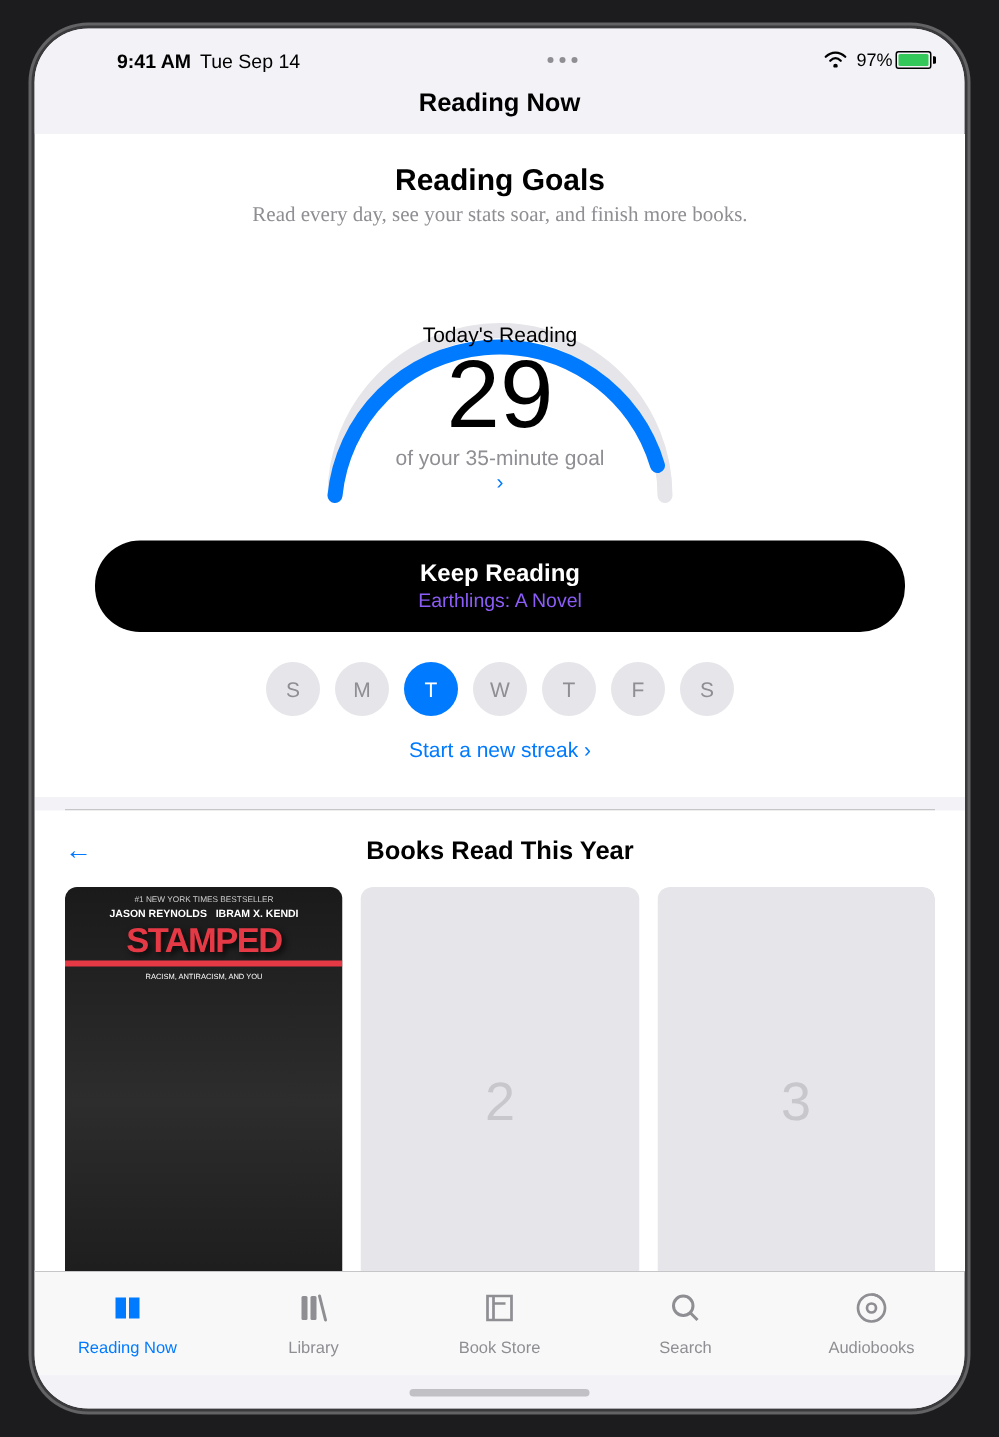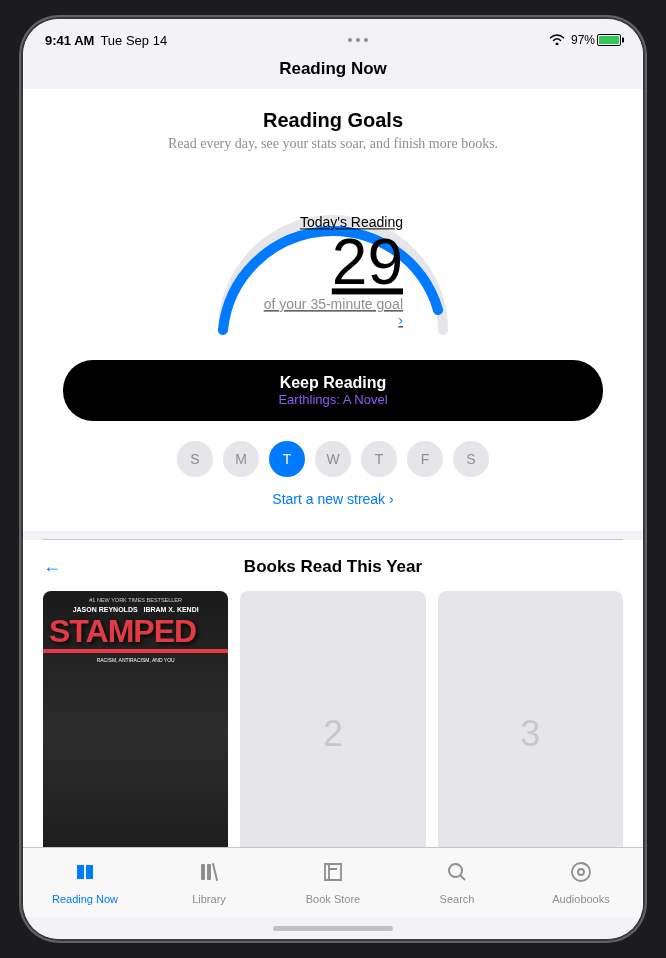--- a/index.html
+++ b/index.html
@@ -171,22 +171,21 @@
     .gauge-svg {
       width: 100%;
       height: 100%;
     }
 
     .gauge-center {
       position: absolute;
       top: 50%;
       left: 50%;
       transform: translate(-50%, -40%);
-      text-align: right;
-      text-decoration: underline;
+      text-align: center;
     }
 
     .gauge-label {
       font-size: 14px;
       color: #000;
       font-weight: 400;
     }
 
     .gauge-number {
       font-size: 64px;
@@ -349,23 +348,24 @@
 
     .stamped-authors {
       font-size: 7px;
       color: #fff;
       text-align: center;
       font-weight: 700;
       margin-bottom: 2px;
     }
 
     .stamped-title {
-      font-size: 32px;
+      font-size: 23px;
       font-weight: 900;
       color: #e63946;
+      text-align: center;
       line-height: 1;
       letter-spacing: -1px;
       text-shadow: 2px 2px 4px rgba(0,0,0,0.8);
     }
 
     .stamped-red-bar {
       height: 4px;
       background: #e63946;
       margin: 2px -6px;
     }
@@ -430,21 +430,21 @@
       border-radius: 3px;
       opacity: 0.2;
     }
   </style>
 </head>
 <body>
 
 <div class="device">
 
   <div class="status-bar">
-    <div style="display:flex; gap:6px; align-items:flex-start;">
+    <div style="display:flex; gap:6px; align-items:flex-start;margin-left:33px;">
       <span class="status-time">9:41 AM</span>
       <span class="status-date">Tue Sep 14</span>
     </div>
     <div class="status-dots">
       <div class="status-dot"></div>
       <div class="status-dot"></div>
       <div class="status-dot"></div>
     </div>
     <div class="status-right">
       <span class="wifi-icon">

